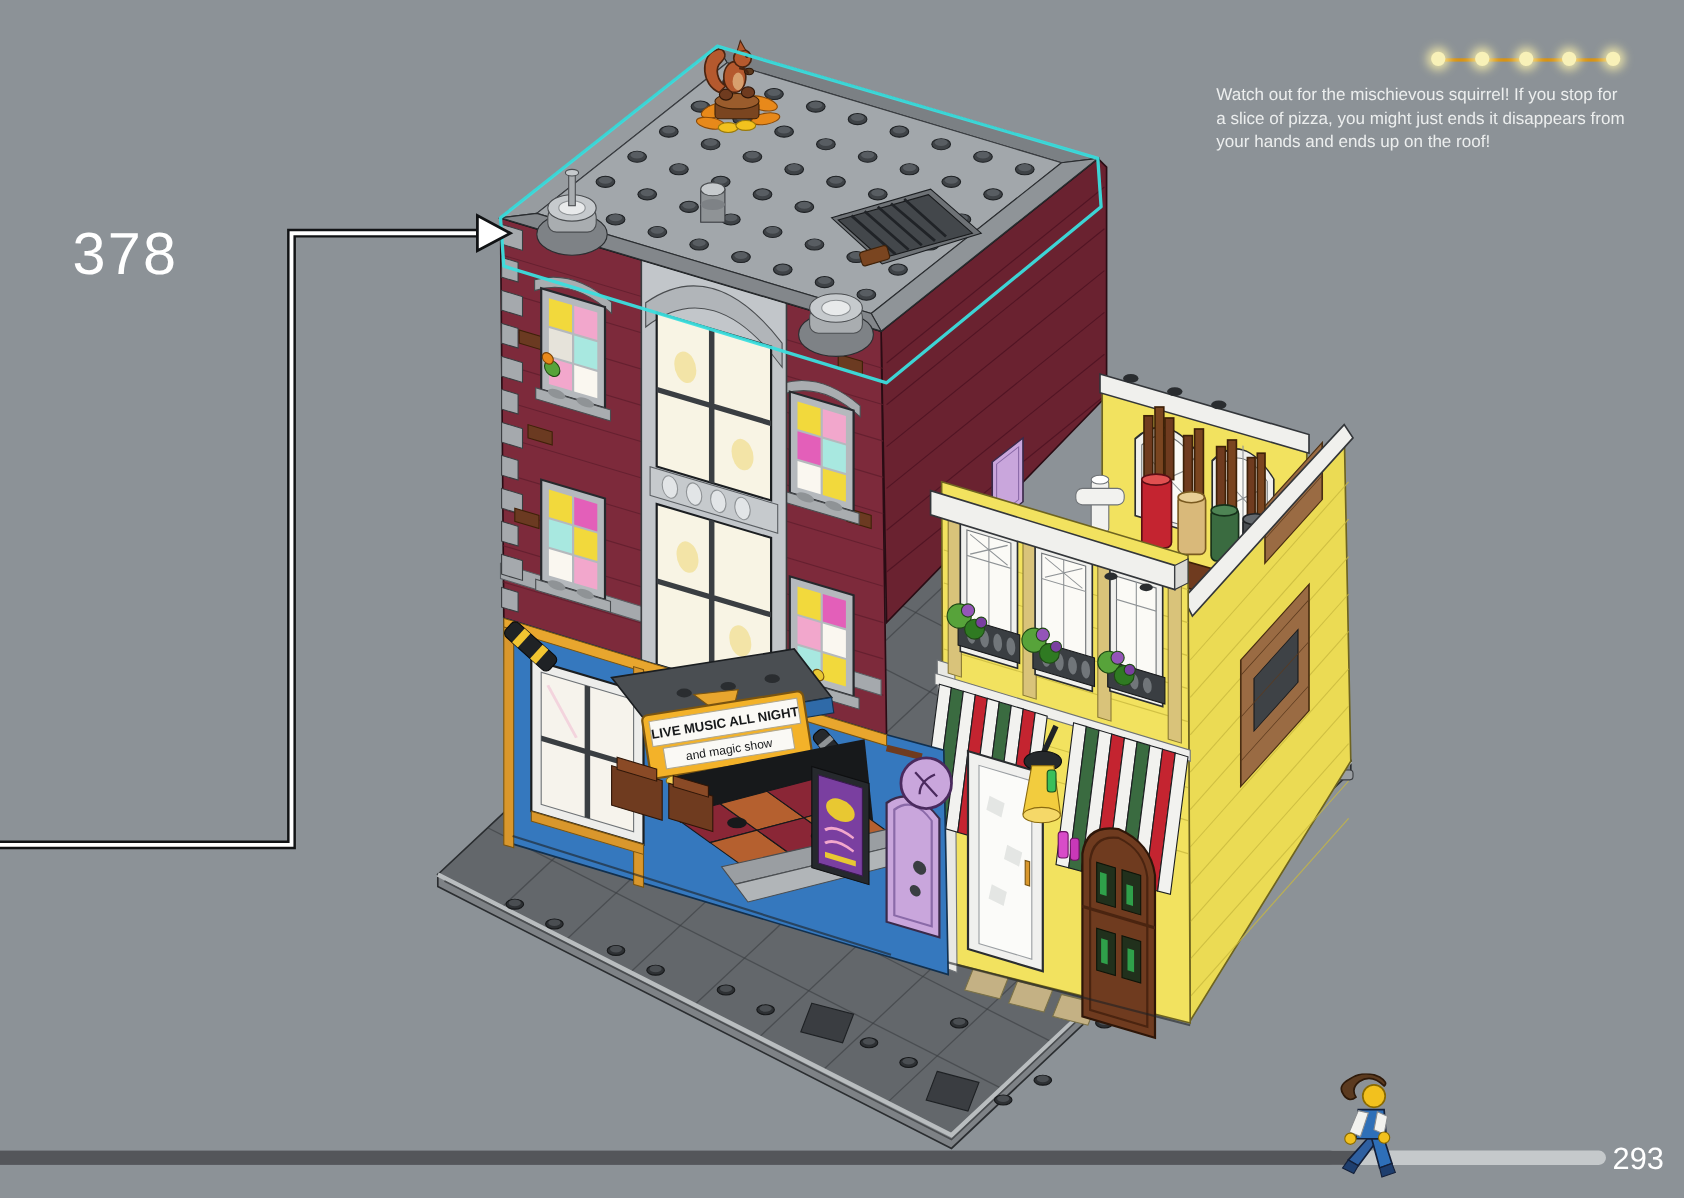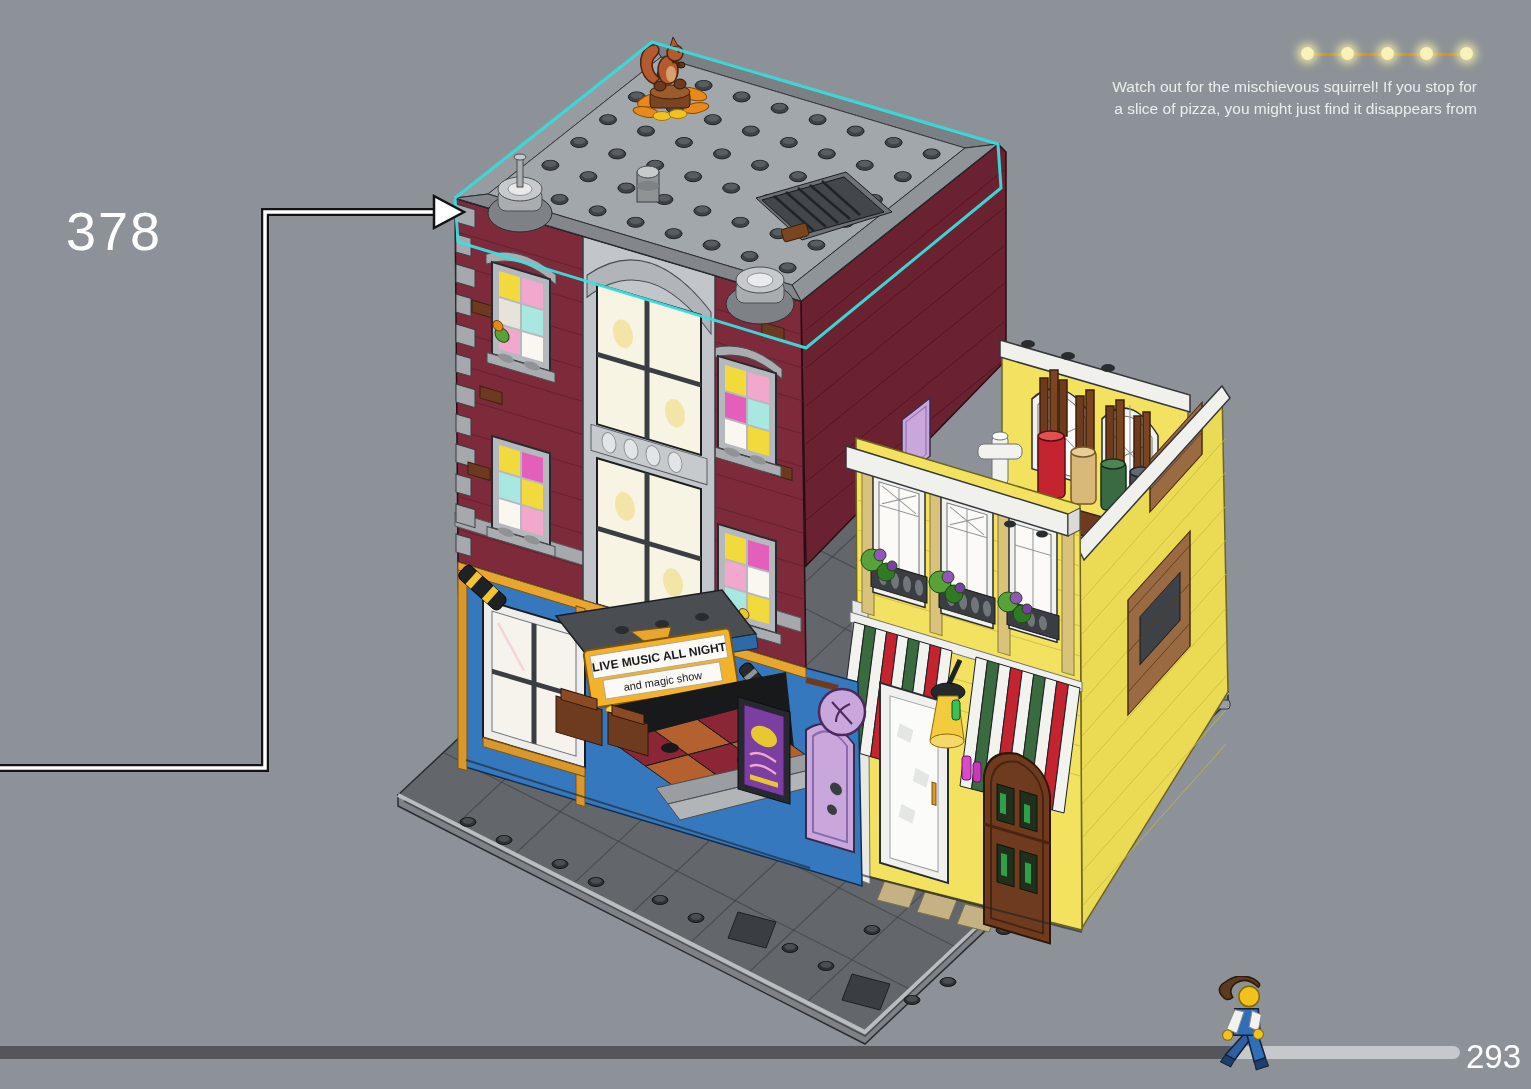--- a/index.html
+++ b/index.html
@@ -1,31 +1,31 @@
 <!DOCTYPE html>
 <html><head>
 <meta charset="utf-8">
 <style>
   html,body{margin:0;padding:0;background:#8C9297;}
   .page{position:relative;width:1531px;height:1089px;background:#8C9297;overflow:hidden;
         font-family:"Liberation Sans",sans-serif;}
   .step-number{position:absolute;left:66px;top:200px;font-size:54px;font-weight:500;
         color:#FFFFFF;letter-spacing:2px;text-align:center;}
-  .annotation{position:absolute;right:54px;top:76px;text-align:right;color:#ECEEEE;
+  .annotation{position:absolute;right:54px;top:76px;text-align:left;color:#ECEEEE;
         font-size:15.5px;line-height:21.5px;}
   .annotation span{display:block;}
   .string-lights{position:absolute;left:1301px;top:46px;width:172px;height:18px;}
   .string-lights .wire{position:absolute;left:6px;top:7px;width:160px;height:2.5px;background:#D89315;}
   .string-lights .dot{position:absolute;top:1px;width:13px;height:13px;border-radius:50%;
         background:#F8F1B8;box-shadow:0 0 9px 4px rgba(250,240,170,0.8);}
   .scene{position:absolute;left:0;top:0;width:1531px;height:1089px;}
   .progress-track{position:absolute;left:0;top:1046px;width:1460px;height:13px;}
   .progress-remaining{position:absolute;right:0;top:0;height:13px;background:#C5C9CB;border-radius:7px;}
   .progress-filled{position:absolute;left:0;top:0;height:13px;background:#54565A;}
-  .page-number{position:absolute;left:1466px;top:1038px;font-size:33px;color:#FFFFFF;}
+  .page-number{position:absolute;left:1466px;top:1038px;font-size:28px;color:#FFFFFF;}
   .minifig{position:absolute;left:1212px;top:976px;width:66px;height:98px;}
 </style>
 </head>
 <body>
 
 <div class="page">
 
   <svg class="scene" viewBox="0 0 1531 1089">
 
     <g>
@@ -734,21 +734,22 @@
       <path d="M0,768 L265,768 L265,212 L436,212" fill="none" stroke="#111315" stroke-width="8"></path>
       <path d="M0,768 L265,768 L265,212 L436,212" fill="none" stroke="#FFFFFF" stroke-width="3.5"></path>
       <polygon points="434,196 434,228 464,212" fill="#FFFFFF" stroke="#111315" stroke-width="2.5"></polygon>
     </g>
   </svg>
 
   <div class="step-number">378</div>
 
   <div class="annotation">
     <span>Watch out for the mischievous squirrel! If you stop for</span>
-    <span>a slice of pizza, you might just find it disappears from</span>
+    <span>a slice of pizza, you might just ends it disappears from</span>
+    <span>your hands and ends up on the roof!</span>
   </div>
 
   <div class="string-lights" id="string-lights">
     <div class="wire"></div>
   <div class="dot" style="left: 0px;"></div>
       <div class="dot" style="left: 39.8px;"></div>
       <div class="dot" style="left: 79.6px;"></div>
       <div class="dot" style="left: 119.4px;"></div>
       <div class="dot" style="left: 159.2px;"></div>
     </div>

